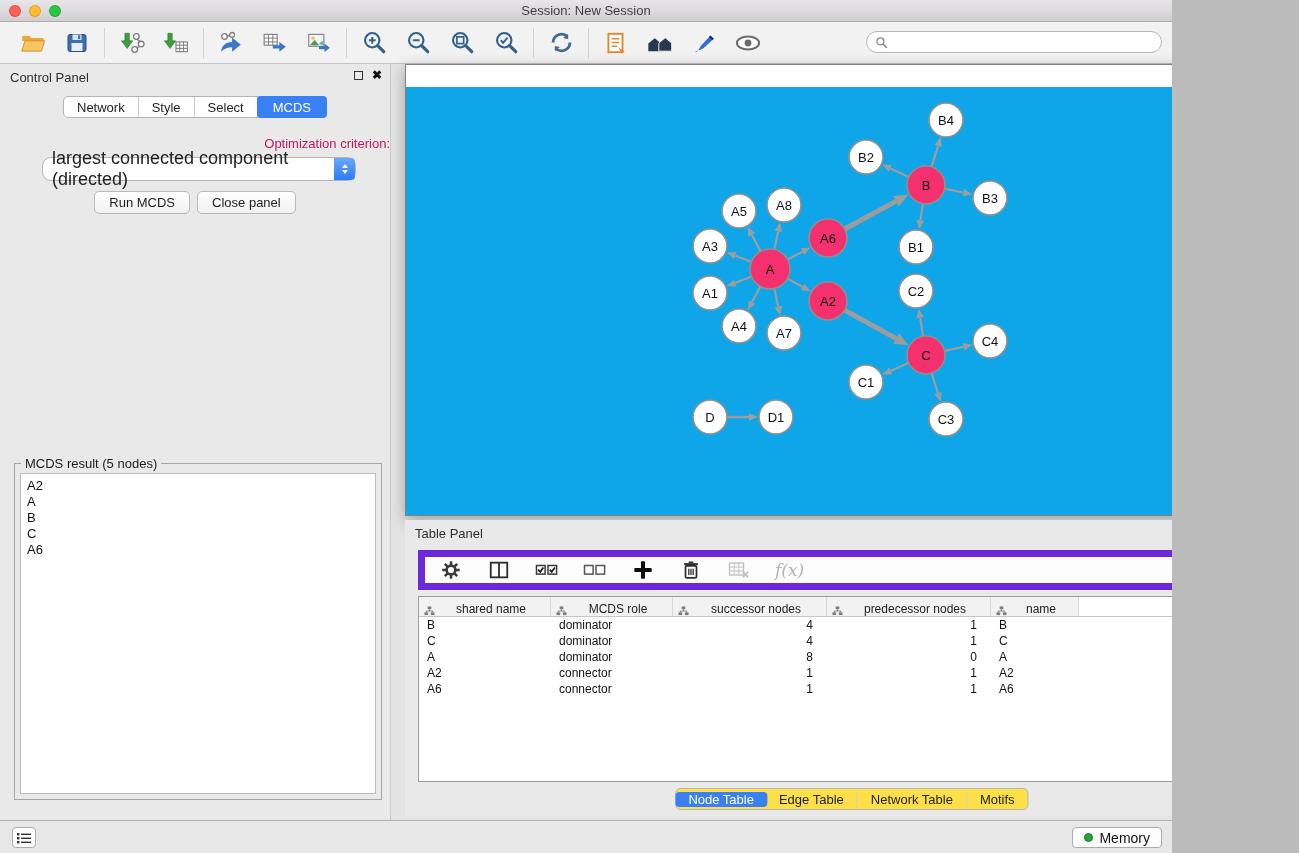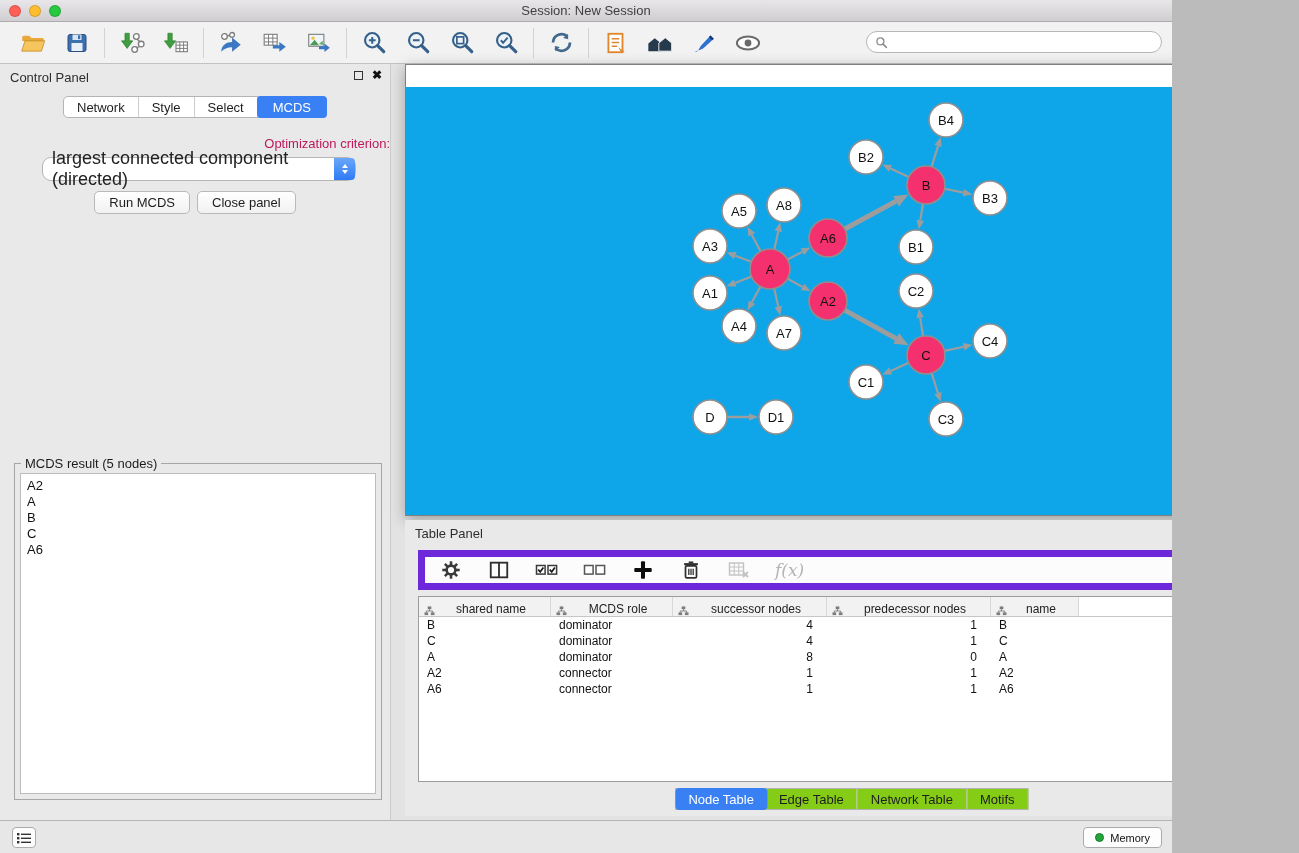--- a/index.html
+++ b/index.html
@@ -73,31 +73,31 @@
   .tp-table { position:absolute; left:13px; right:7px; top:76px; bottom:34px; background:#fff; border:1px solid #9c9c9c; overflow:hidden; }
   .theader { display:flex; height:20px; border-bottom:1px solid #c6c6c6; font-size:12px; color:#222; }
   .hcell { display:flex; align-items:flex-end; background:#f2f2f2; border-right:1px solid #d8d8d8; padding:0 5px; gap:2px; }
   .hcell .hlabel { flex:1; text-align:center; }
   .w0 { width:132px; } .w1 { width:122px; } .w2 { width:154px; } .w3 { width:164px; } .w4 { width:88px; }
   .trow { display:flex; height:16px; font-size:12px; color:#111; align-items:center; }
   .tcell { padding:0 8px; overflow:hidden; white-space:nowrap; }
   .tcell.num { text-align:right; padding-right:14px; }
 
   .bottom-tabs { position:absolute; bottom:6px; left:50%; transform:translateX(-50%); display:flex;
-    background:#84cc16; border:1px solid #b4b4b4; border-radius:0; height:22px; }
+    background:#fde047; border:1px solid #b4b4b4; border-radius:5px; height:22px;align-items:center; }
   .bottom-tab { padding:0 13px; display:flex; align-items:center; font-size:13px; color:#1e1e1e; border-right:1px solid #cdcdcd; }
   .bottom-tab:last-child { border-right:none; }
   .bottom-tab.selected { background:#3a80f5; color:#fff; border-radius:4px; margin:-1px; border-right:none; }
 
   
   .statusbar { position:absolute; left:0; top:820px; right:0; height:33px; background:#e7e7e7; border-top:1px solid #b4b4b4; }
   .status-left-btn { position:absolute; left:12px; top:6px; width:24px; height:21px; background:#fdfdfd;
     border:1px solid #ababab; border-radius:4px; display:flex; align-items:center; justify-content:center; }
   .memory-btn { position:absolute; right:10px; top:6px; height:21px; background:#fdfdfd; border:1px solid #ababab;
-    border-radius:4px; display:flex; align-items:center; gap:6px; padding:0 11px; font-size:11px; color:#111; }
+    border-radius:4px; display:flex; align-items:center; gap:6px; padding:0 11px; font-size:14px; color:#111; }
   .green-dot { width:9px; height:9px; border-radius:50%; background:#23a53a; border:1px solid #157a28; }
 </style>
 </head>
 <body>
 
 <div id="app">
 
   <div class="titlebar">
     <div class="traffic">
       <span class="light red"></span>

